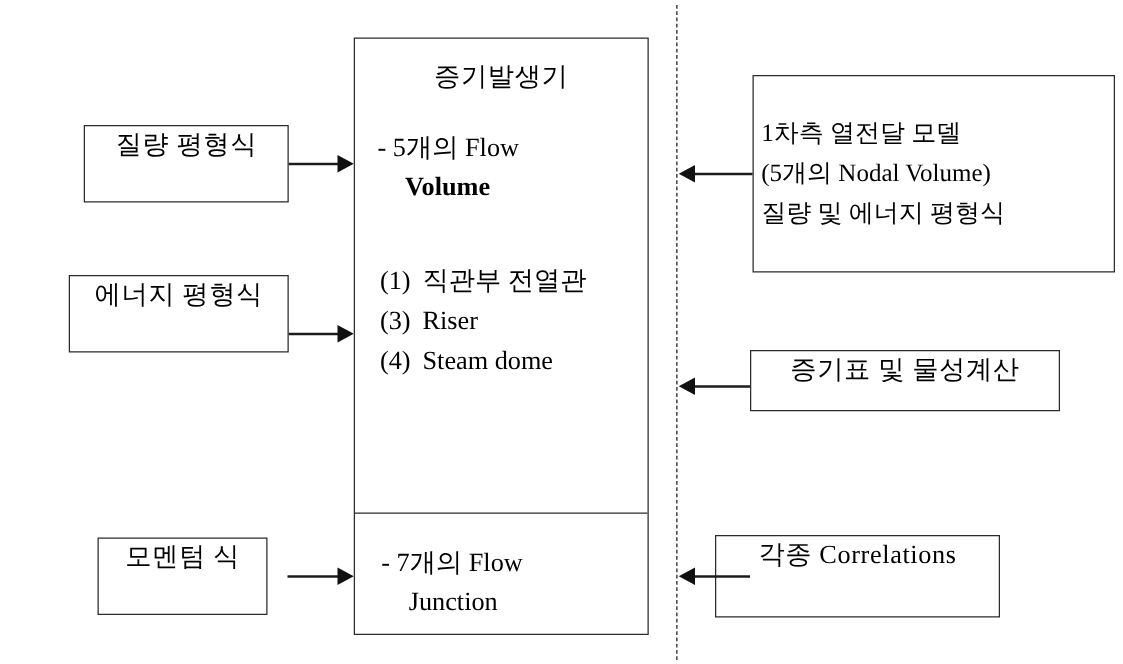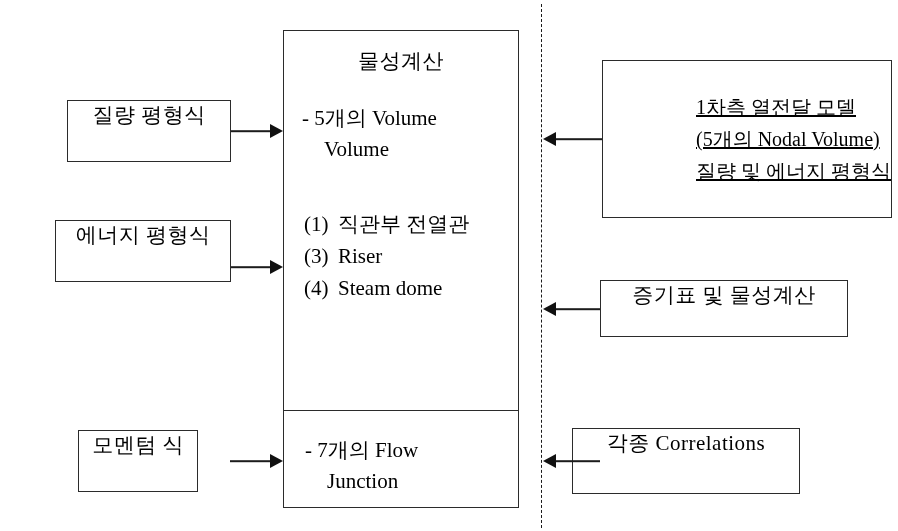--- a/index.html
+++ b/index.html
@@ -31,21 +31,21 @@
   .box-label {
     font-size: 21px;
     line-height: 1.35;
     white-space: nowrap;
     letter-spacing: 0.5px;
   }
 
   
   #box-mass       { left: 67px;  top: 100px; width: 164px; height: 62px; }
   #box-energy     { left: 55px;  top: 220px; width: 176px; height: 62px; }
-  #box-momentum   { left: 78px;  top: 430px; width: 120px; height: 62px; }
+  #box-momentum   { left: 78px;  top: 430px; width: 136px; height: 62px; }
 
   
   #box-steam-generator {
     left: 283px;
     top: 30px;
     width: 236px;
     height: 478px;
     display: block;
     align-items: stretch;
     justify-content: flex-start;
@@ -74,21 +74,21 @@
     letter-spacing: 0.5px;
   }
   .sg-nodal {
     position: absolute;
     top: 72px;
     left: 18px;
     right: 10px;
     font-size: 21px;
     line-height: 1.48;
   }
-  .sg-nodal .ind { padding-left: 22px; display: block; }
+  .sg-nodal .ind { padding-left: 22px; display: block; font-weight: bold; }
   .sg-list {
     position: absolute;
     top: 170px;
     left: 20px;
     right: 8px;
     font-size: 21px;
     line-height: 1.52;
     margin-top: 8px;
   }
   .sg-list-item { white-space: nowrap; }
@@ -98,28 +98,27 @@
     top: 24px;
     left: 21px;
     right: 8px;
     font-size: 21px;
     line-height: 1.48;
   }
   .sg-flow .ind { padding-left: 22px; display: block; }
 
   
   #box-primary-model { left: 602px; top: 60px;  width: 290px; height: 158px; }
-  #box-steam-table   { left: 600px; top: 280px; width: 248px; height: 57px; }
+  #box-steam-table   { left: 600px; top: 280px; width: 248px; height: 49px; }
   #box-correlations  { left: 572px; top: 428px; width: 228px; height: 66px; }
 
   #box-primary-model {
-    align-items: flex-end;
+    align-items: flex-start;
     justify-content: center;
-    padding-left: 16px;
-    text-decoration: underline;
+    padding-left: 6px;
   }
   .multiline {
     font-size: 20px;
     line-height: 1.6;
     text-align: left;
     white-space: nowrap;
   }
 
   
   #dashed-divider {
@@ -188,24 +187,24 @@
     <span class="box-label">에너지 평형식</span>
   </div>
 
   <div class="box" id="box-momentum">
     <span class="box-label">모멘텀 식</span>
   </div>
 
   <div class="box" id="box-steam-generator">
 
     <div class="sg-upper">
-      <div class="sg-title">물성계산</div>
+      <div class="sg-title">증기발생기</div>
 
       <div class="sg-nodal">
-        <span>- 5개의 Volume</span>
+        <span>- 5개의 Flow</span>
         <span class="ind">Volume</span>
       </div>
 
       <div class="sg-list">
         <div class="sg-list-item">
           <span class="num">(1)</span><span>직관부 전열관</span>
         </div>
         <div class="sg-list-item">
           <span class="num">(3)</span><span>Riser</span>
         </div>

